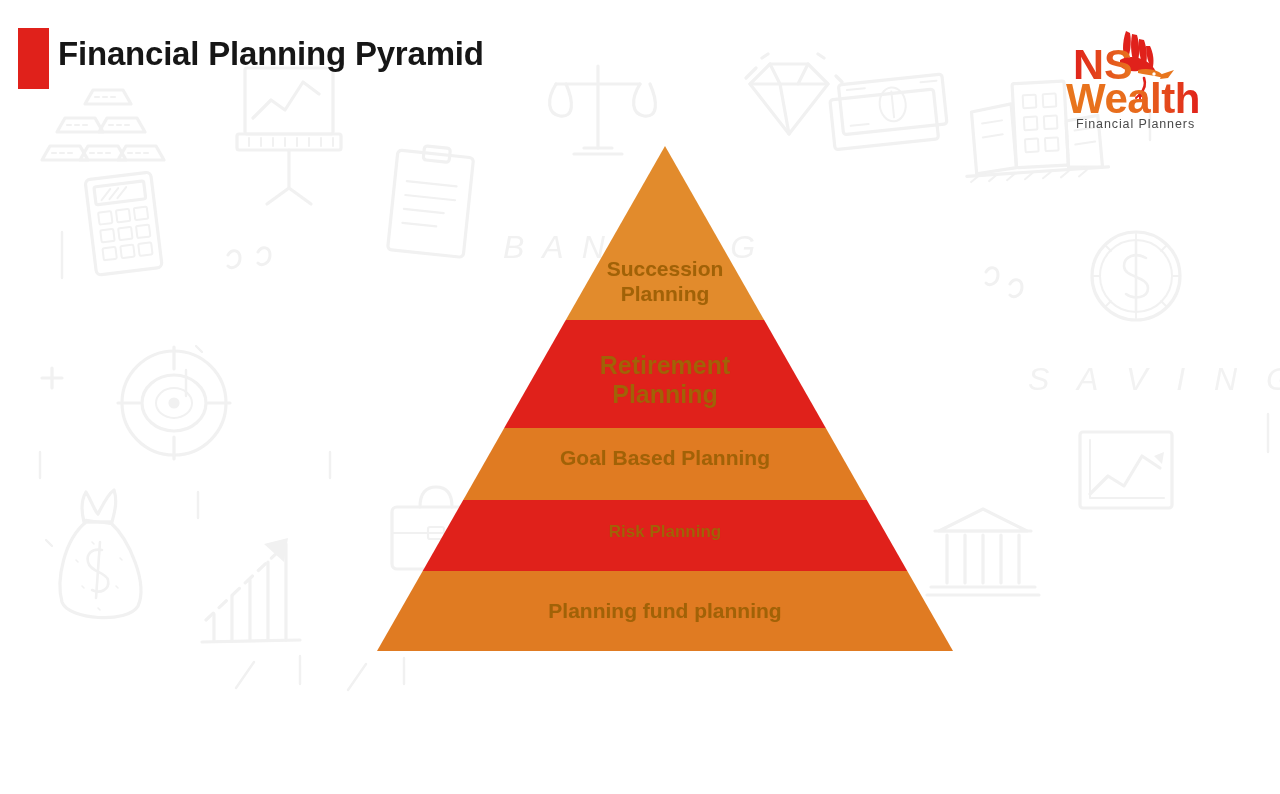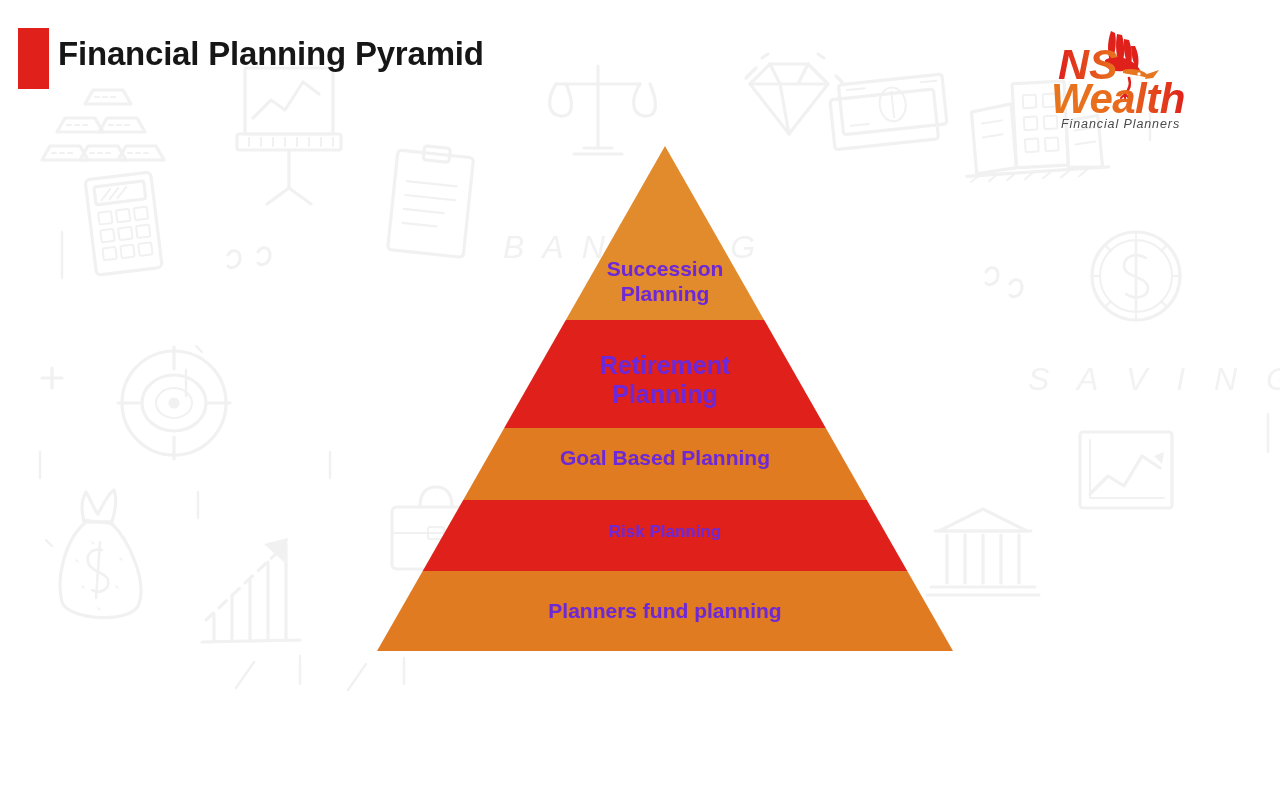--- a/index.html
+++ b/index.html
@@ -48,41 +48,40 @@
     font-size: 33px;
     font-weight: bold;
     color: #161616;
     letter-spacing: -0.2px;
     white-space: nowrap;
   }
 
   
   #logo {
     position: absolute;
-    right: 63px; top: 26px;
+    right: 48px; top: 26px;
     width: 180px; height: 106px;
     z-index: 4;
-    font-style: italic;
   }
   #logo svg { display:block; width:180px; height:106px; }
 
   
   #pyramid {
     position: absolute;
     left: 0; top: 0;
     width: 1280px; height: 794px;
     z-index: 2;
   }
   #pyramid svg { display: block; width: 1280px; height: 794px; }
 
   .layer-label {
     position: absolute;
     z-index: 3;
     text-align: center;
-    color: #6d28d9;
+    color: #a16207;
     font-weight: bold;
     line-height: 1.17;
     white-space: pre-line;
     text-shadow: 0 0 1px rgba(0,0,0,0.06);
   }
 </style>
 </head>
 <body>
 
 <div id="slide">
@@ -327,15 +326,15 @@
   <div class="layer-label" style="left:465px; top:257px; width:400px; font-size:21px;">Succession
 Planning</div>
 
   <div class="layer-label" style="left:465px; top:351px; width:400px; font-size:25px;">Retirement
 Planning</div>
 
   <div class="layer-label" style="left:465px; top:446px; width:400px; font-size:21px;">Goal Based Planning</div>
 
   <div class="layer-label" style="left:465px; top:522px; width:400px; font-size:17px;">Risk Planning</div>
 
-  <div class="layer-label" style="left:420px; top:599px; width:490px; font-size:21px;">Planners fund planning</div>
+  <div class="layer-label" style="left:420px; top:599px; width:490px; font-size:21px;">Planning fund planning</div>
 
 </div>
 
 </body></html>

